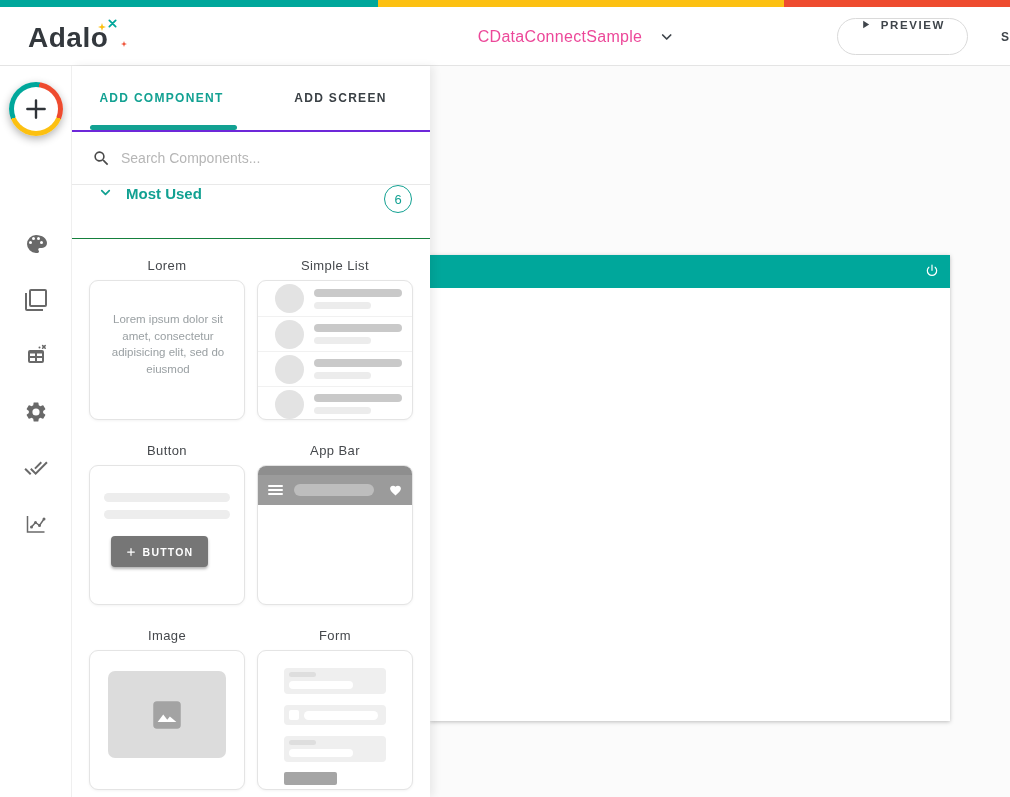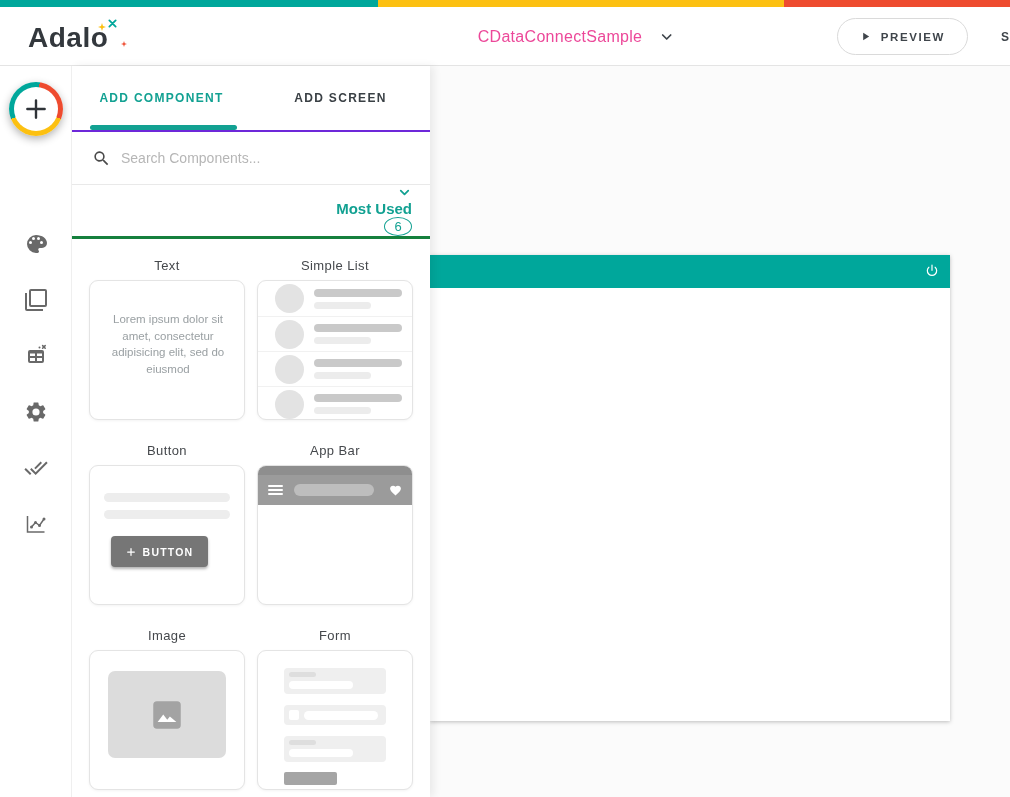--- a/index.html
+++ b/index.html
@@ -23,21 +23,21 @@
   .spark-yellow { left:70px; top:-2px; }
   .spark-teal   { left:80px; top:-5px; }
   .spark-red    { left:93px; top:14px; }
 
   .title-group { position:absolute; left:571px; top:0; height:59px; transform:translateX(-50%);
                  display:flex; align-items:center; gap:16px; cursor:pointer; }
   .app-name { font-size:16px; color:#ec4899; letter-spacing:.3px;margin-left:10px; }
 
   .preview-btn { position:absolute; right:42px; top:11px; height:37px; padding:0 22px;
                  border:1px solid #dadada; border-radius:19px; background:#fff;
-                 display:flex; align-items:center; gap:10px; cursor:pointer;
+                 display:flex; gap:10px; cursor:pointer;
                  font-size:11.5px; font-weight:600; letter-spacing:1.6px; color:#3f454b; }
   .share-partial { position:absolute; left:1001px; top:23px; font-size:12px; font-weight:600;
                    letter-spacing:1.6px; color:#3f454b; cursor:pointer; }
 
   
   .sidebar { position:absolute; left:0; top:66px; width:72px; bottom:0; background:#fff;
              border-right:1px solid #efefef; z-index:30; }
   .plus-btn { position:absolute; left:9px; top:16px; width:54px; height:54px; border-radius:50%;
               background:conic-gradient(from 0deg, #00a79b 0 8deg, #ee4b2f 8deg 112deg,
                          #fcc011 112deg 248deg, #00a79b 248deg 360deg);
@@ -58,22 +58,22 @@
   .tab-underline { position:absolute; left:18px; bottom:0; width:147px; height:5px;
                    border-radius:2.5px; background:#12a192; }
 
   .search-row { height:53px; border-bottom:1px solid #e9e9e9; display:flex; align-items:center;
                 padding:0 20px; }
   .search-row svg { flex:none; margin-right:10px; }
   .search-input { flex:1; border:none; outline:none; font-size:14px; color:#333;
                   font-family:"Liberation Sans", sans-serif; background:transparent; }
   .search-input::placeholder { color:#b6b6b6; }
 
-  .section-row { height:54px; border-bottom:3px solid #15803d; display:flex; align-items:flex-end;
-                 padding:0 18px 0 26px; cursor:pointer;flex-direction:column; }
+  .section-row { height:54px; border-bottom:1px solid #15803d; display:flex; align-items:flex-start;
+                 padding:0 18px 0 26px; cursor:pointer; }
   .section-label { margin-left:13px; font-size:15px; font-weight:600; color:#12a192; }
   .section-badge { margin-left:auto; width:28px; height:28px; border:1px solid #12a192;
                    border-radius:50%; display:flex; align-items:center; justify-content:center;
                    font-size:13px; color:#12a192; }
 
   .grid { padding:12px 17px 0; display:grid; grid-template-columns:156px 156px;
           column-gap:12px; row-gap:16px; }
   .comp-label { height:29px; display:flex; align-items:center; justify-content:center;
                 font-size:13px; color:#45484c; letter-spacing:.4px; }
   .card { width:156px; height:140px; background:#fff; border:1px solid #e4e4e4; border-radius:9px;
@@ -246,21 +246,21 @@
             <path fill="none" stroke="currentColor" stroke-width="2.8" stroke-linecap="round" stroke-linejoin="round" d="M6 9l6 6 6-6"></path>
           </svg>
       </span>
       <span class="section-label">Most Used</span>
       <span class="section-badge">6</span>
     </div>
 
     <div class="grid">
 
       <div class="comp">
-        <div class="comp-label">Text</div>
+        <div class="comp-label">Lorem</div>
         <div class="card">
           <div class="text-preview">Lorem ipsum dolor sit amet, consectetur adipisicing elit, sed do eiusmod</div>
         </div>
       </div>
 
       <div class="comp">
         <div class="comp-label">Simple List</div>
         <div class="card">
           <div class="sl-row">
             <div class="sl-avatar"></div>

